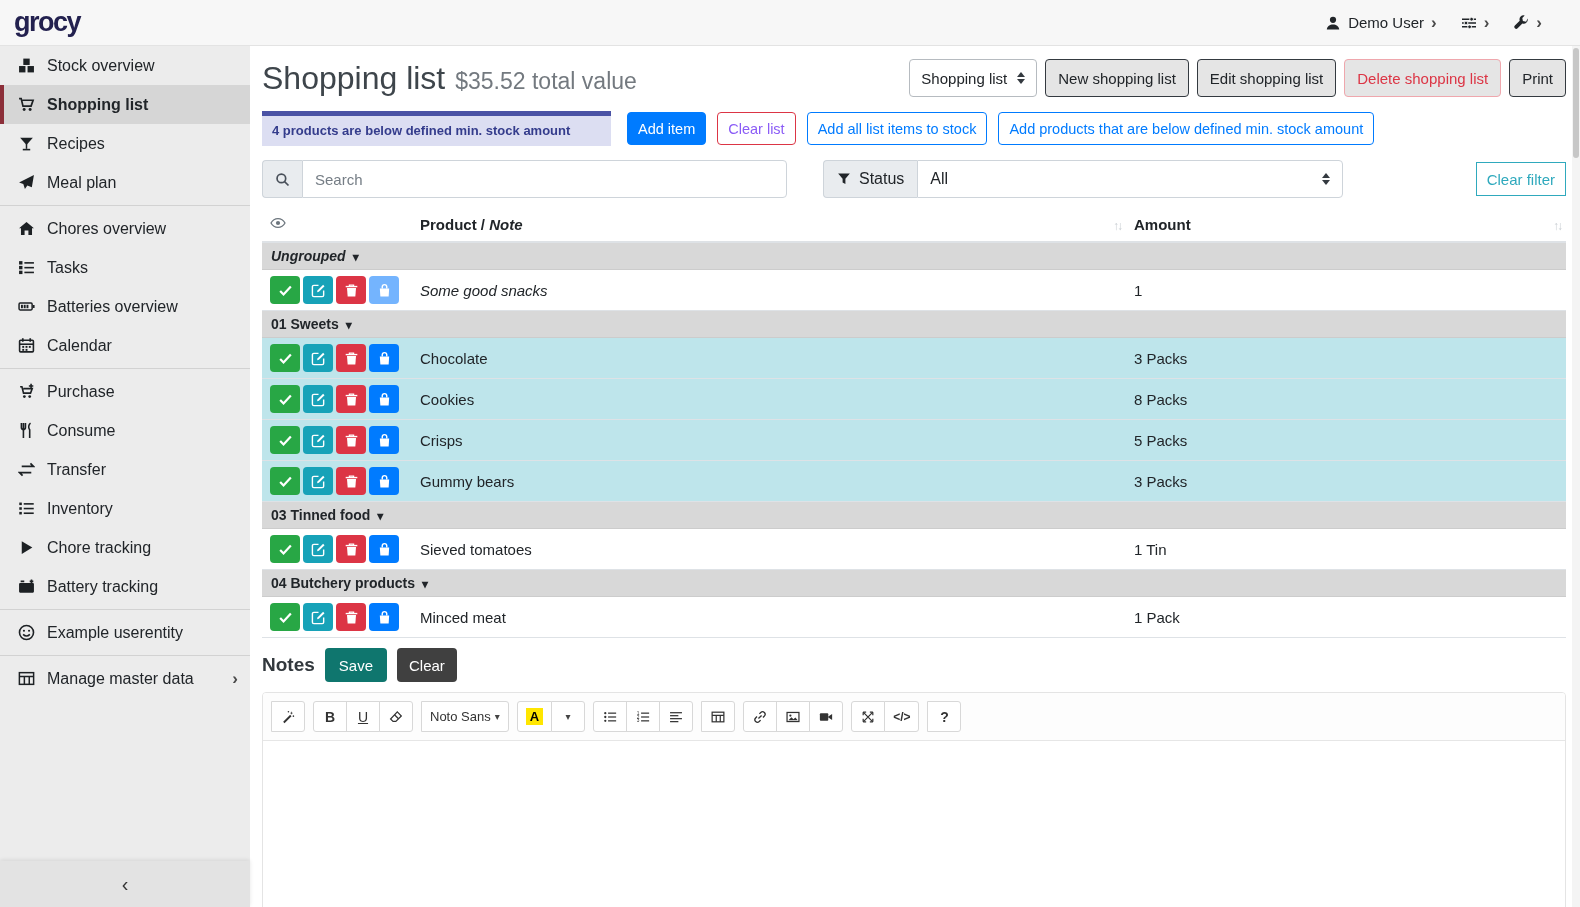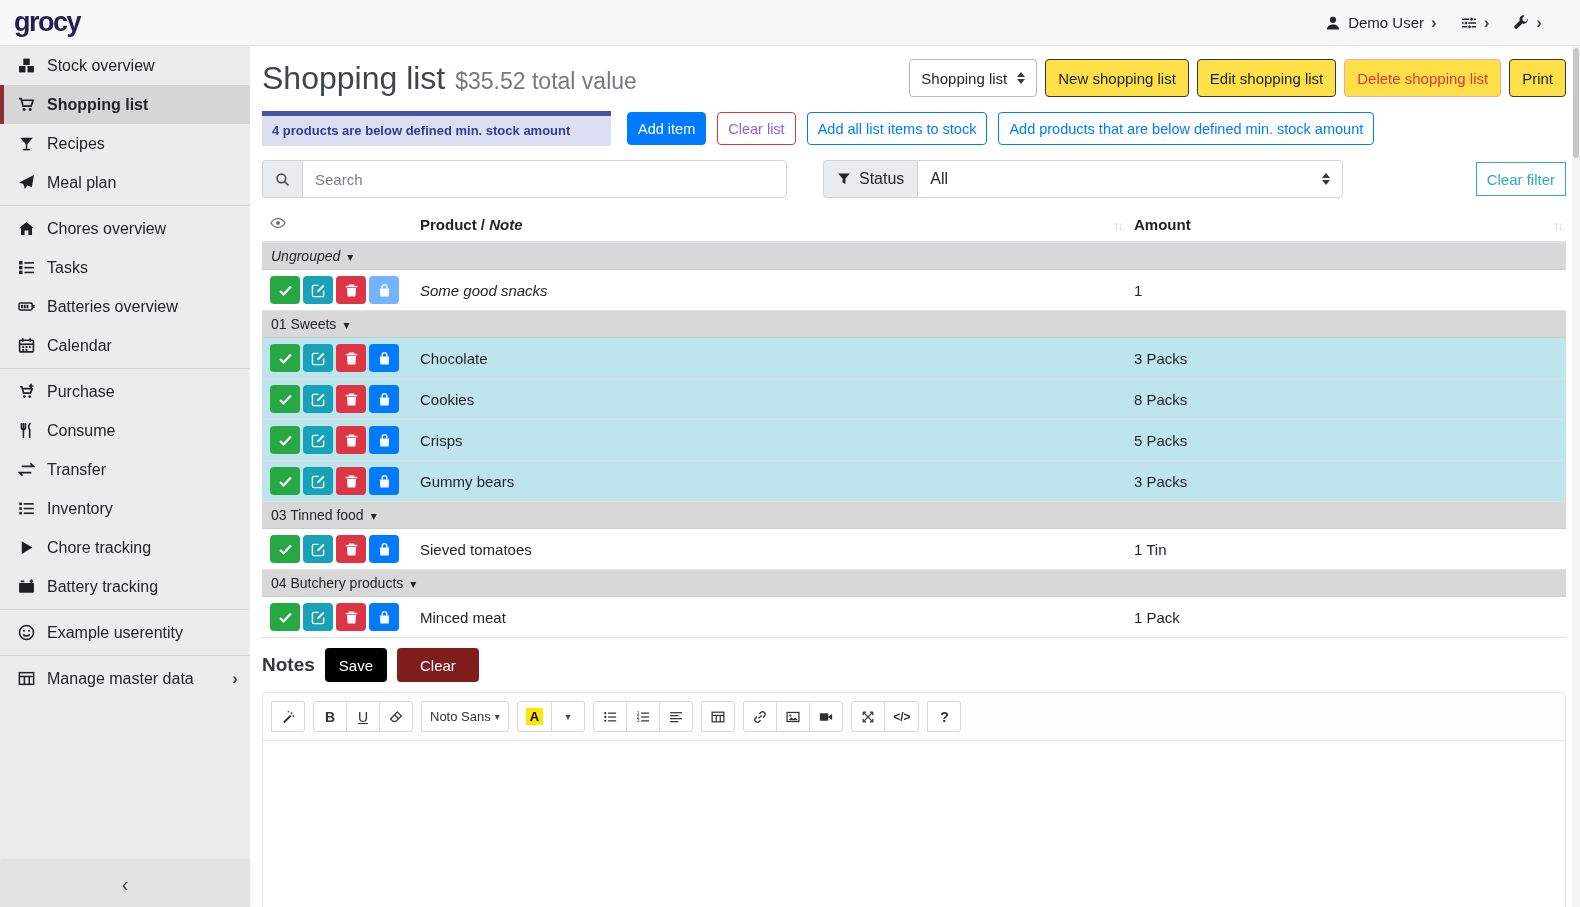--- a/index.html
+++ b/index.html
@@ -38,21 +38,21 @@
   .title-wrap { display:flex; align-items:baseline; gap:10px; line-height:44px; }
   .page-title { font-size:32px; font-weight:500; color:#3e454b; }
   .page-subtitle { font-size:23px; font-weight:400; color:#73797f; }
   .header-controls { display:flex; gap:8px; align-items:center; margin-top:3px; }
   .fake-select { display:flex; align-items:center; gap:10px; height:38px; padding:0 11px;
     border:1px solid #b6bbc0; border-radius:4px; background:#fff; font-size:15px; cursor:pointer; }
   .updown { display:inline-flex; flex-direction:column; align-items:center; }
   .updown b { width:0; height:0; border-left:4px solid transparent; border-right:4px solid transparent; display:block; }
   .updown .up { border-bottom:5px solid #343a40; margin-bottom:2px; }
   .updown .down { border-top:5px solid #343a40; }
-  .btn { height:38px; padding:0 12px; border-radius:4px; background:#fde047; font-size:15px;
+  .btn { height:38px; padding:0 12px; border-radius:4px; background:#e5e5e5; font-size:15px;
     display:inline-flex; align-items:center; white-space:nowrap; }
   .btn-outline-dark { border:1px solid #343a40; color:#212529; }
   .btn-outline-danger-light { border:1px solid #efa7ad; color:#dc3545; }
 
   
   .action-row { display:flex; align-items:center; gap:11px; margin-top:8px; flex-wrap:nowrap; }
   .alert-min-stock { width:349px; flex:0 0 349px; border-top:5px solid #4a52a5; background:#dcdef2;
     color:#343c8c; font-size:13px; font-weight:bold; padding:7px 10px 8px 10px; margin-right:5px; }
   .btn-sm { height:33px; padding:0 10px; border-radius:4px; font-size:14.5px; white-space:nowrap;
     display:inline-flex; align-items:center; background:#fff; }
@@ -78,37 +78,37 @@
 
   
   table.shopping { width:100%; border-collapse:collapse; margin-top:12px; table-layout:fixed; }
   .shopping th { text-align:left; font-size:15px; padding:5px 8px 7px 8px;
     border-bottom:2px solid #dee2e6; position:relative; color:#212529; }
   .col-actions { width:150px; }
   .col-amount { width:440px; }
   .shopping th .sort { position:absolute; right:5px; top:50%; transform:translateY(-50%);
     color:#c9ced3; font-size:12px; letter-spacing:-2px; font-weight:normal; }
   .eye { color:#6c757d; display:inline-flex; }
-  .group-row td { background:#d8d8d8; font-weight:normal; font-size:14px; padding:5px 9px;
+  .group-row td { background:#d8d8d8; font-weight:bold; font-size:14px; padding:5px 9px;
     border-bottom:1px solid #cccccc; }
   .group-row.italic .g-label { font-style:italic; }
   .caret-down { margin-left:7px; font-size:12px; }
   .item-row td { border-bottom:1px solid #dee2e6; height:41px; font-size:15px; padding:0 8px; }
   .item-row.highlight td { background:#bee5eb; }
   .actions-cell { display:flex; gap:3px; align-items:center; }
   .row-btn { width:30px; height:28px; border:none; border-radius:4px; color:#fff;
     display:inline-flex; align-items:center; justify-content:center; }
   .prod.note { font-style:italic; }
 
   
   .notes-row { display:flex; align-items:center; gap:10px; margin-top:10px; }
   .notes-title { font-size:19px; font-weight:bold; color:#32383d; }
-  .btn-save { background:#000000; border:none; color:#fff; height:34px; padding:0 14px;
+  .btn-save { background:#0f766e; border:none; color:#fff; height:34px; padding:0 14px;
     border-radius:4px; font-size:15px; }
-  .btn-clear { background:#7f1d1d; border:none; color:#fff; height:34px; padding:0 23px;
+  .btn-clear { background:#404040; border:none; color:#fff; height:34px; padding:0 12px;
     border-radius:4px; font-size:15px; }
   .editor { margin-top:10px; border:1px solid #e4e4e4; border-radius:4px; overflow:hidden; }
   .editor-toolbar { display:flex; align-items:center; gap:8px; padding:8px;
     border-bottom:1px solid #e6e6e6; background:#fdfdfd; }
   .tb-group { display:flex; }
   .tb-btn { min-width:34px; height:31px; background:#fff; border:1px solid #d8d8d8;
     display:inline-flex; align-items:center; justify-content:center; gap:4px; color:#333;
     font-size:14px; margin-left:-1px; padding:0 8px; }
   .tb-group .tb-btn:first-child { border-radius:3px 0 0 3px; margin-left:0; }
   .tb-group .tb-btn:last-child { border-radius:0 3px 3px 0; }

